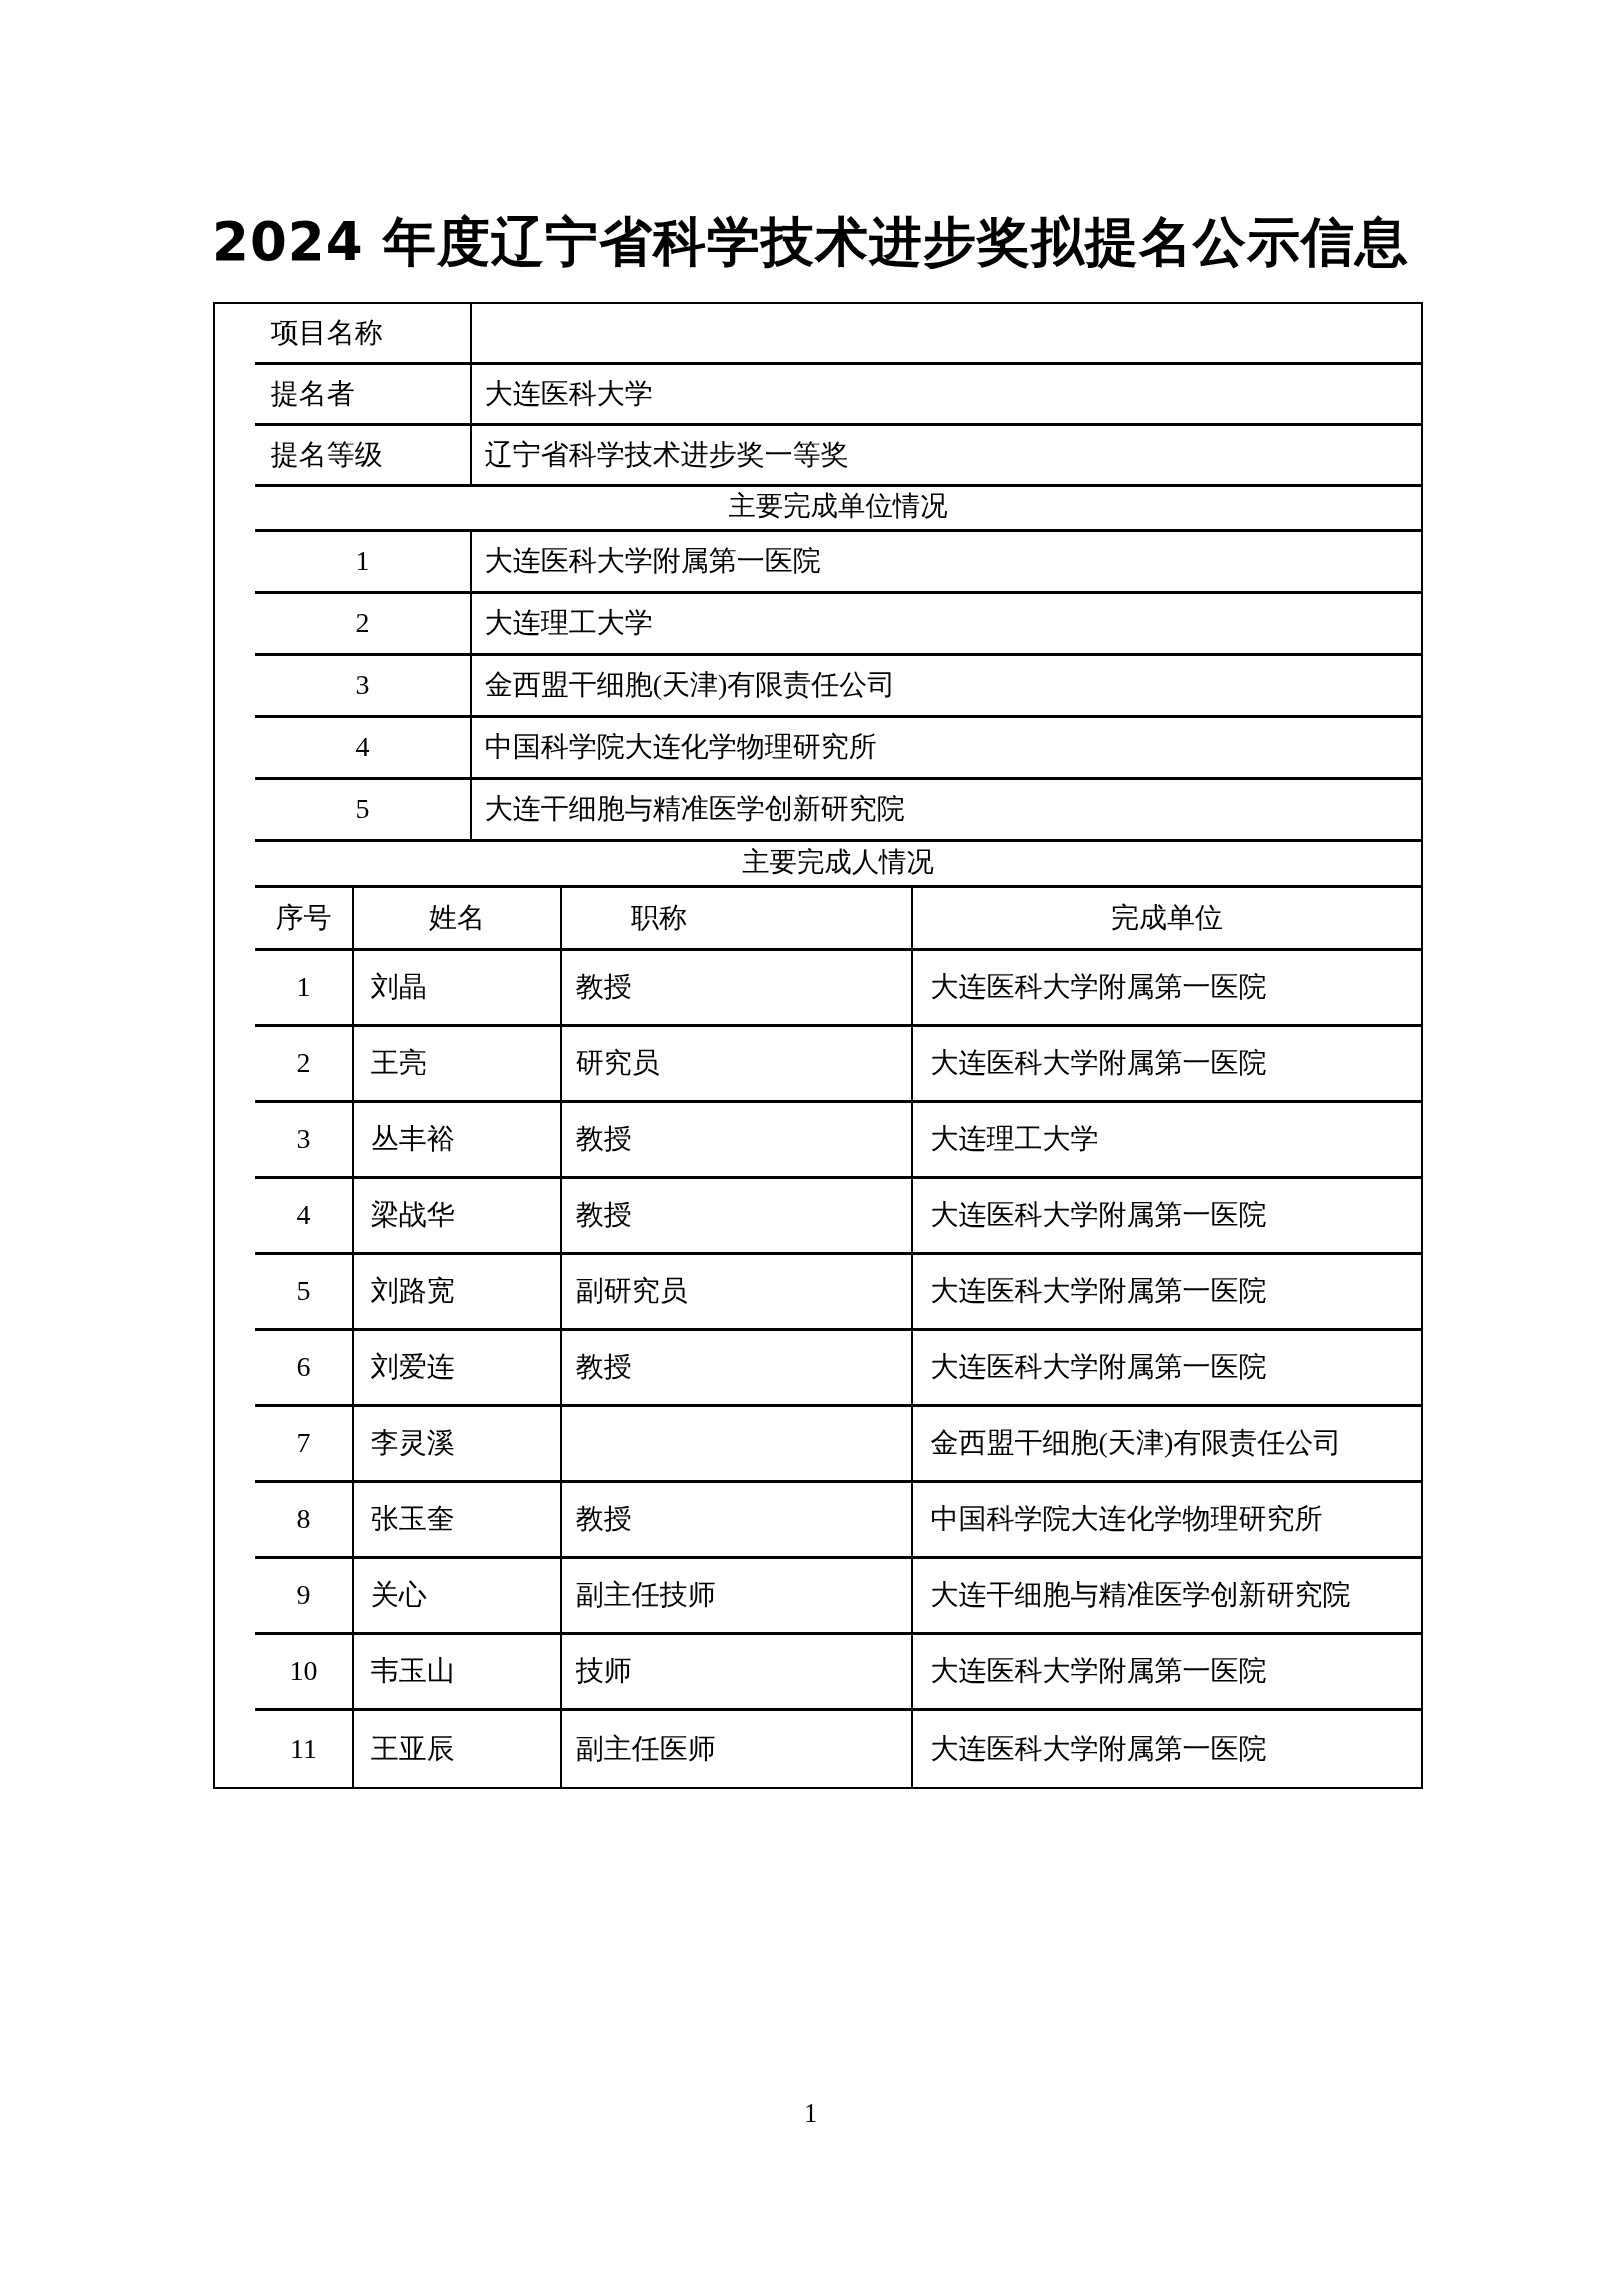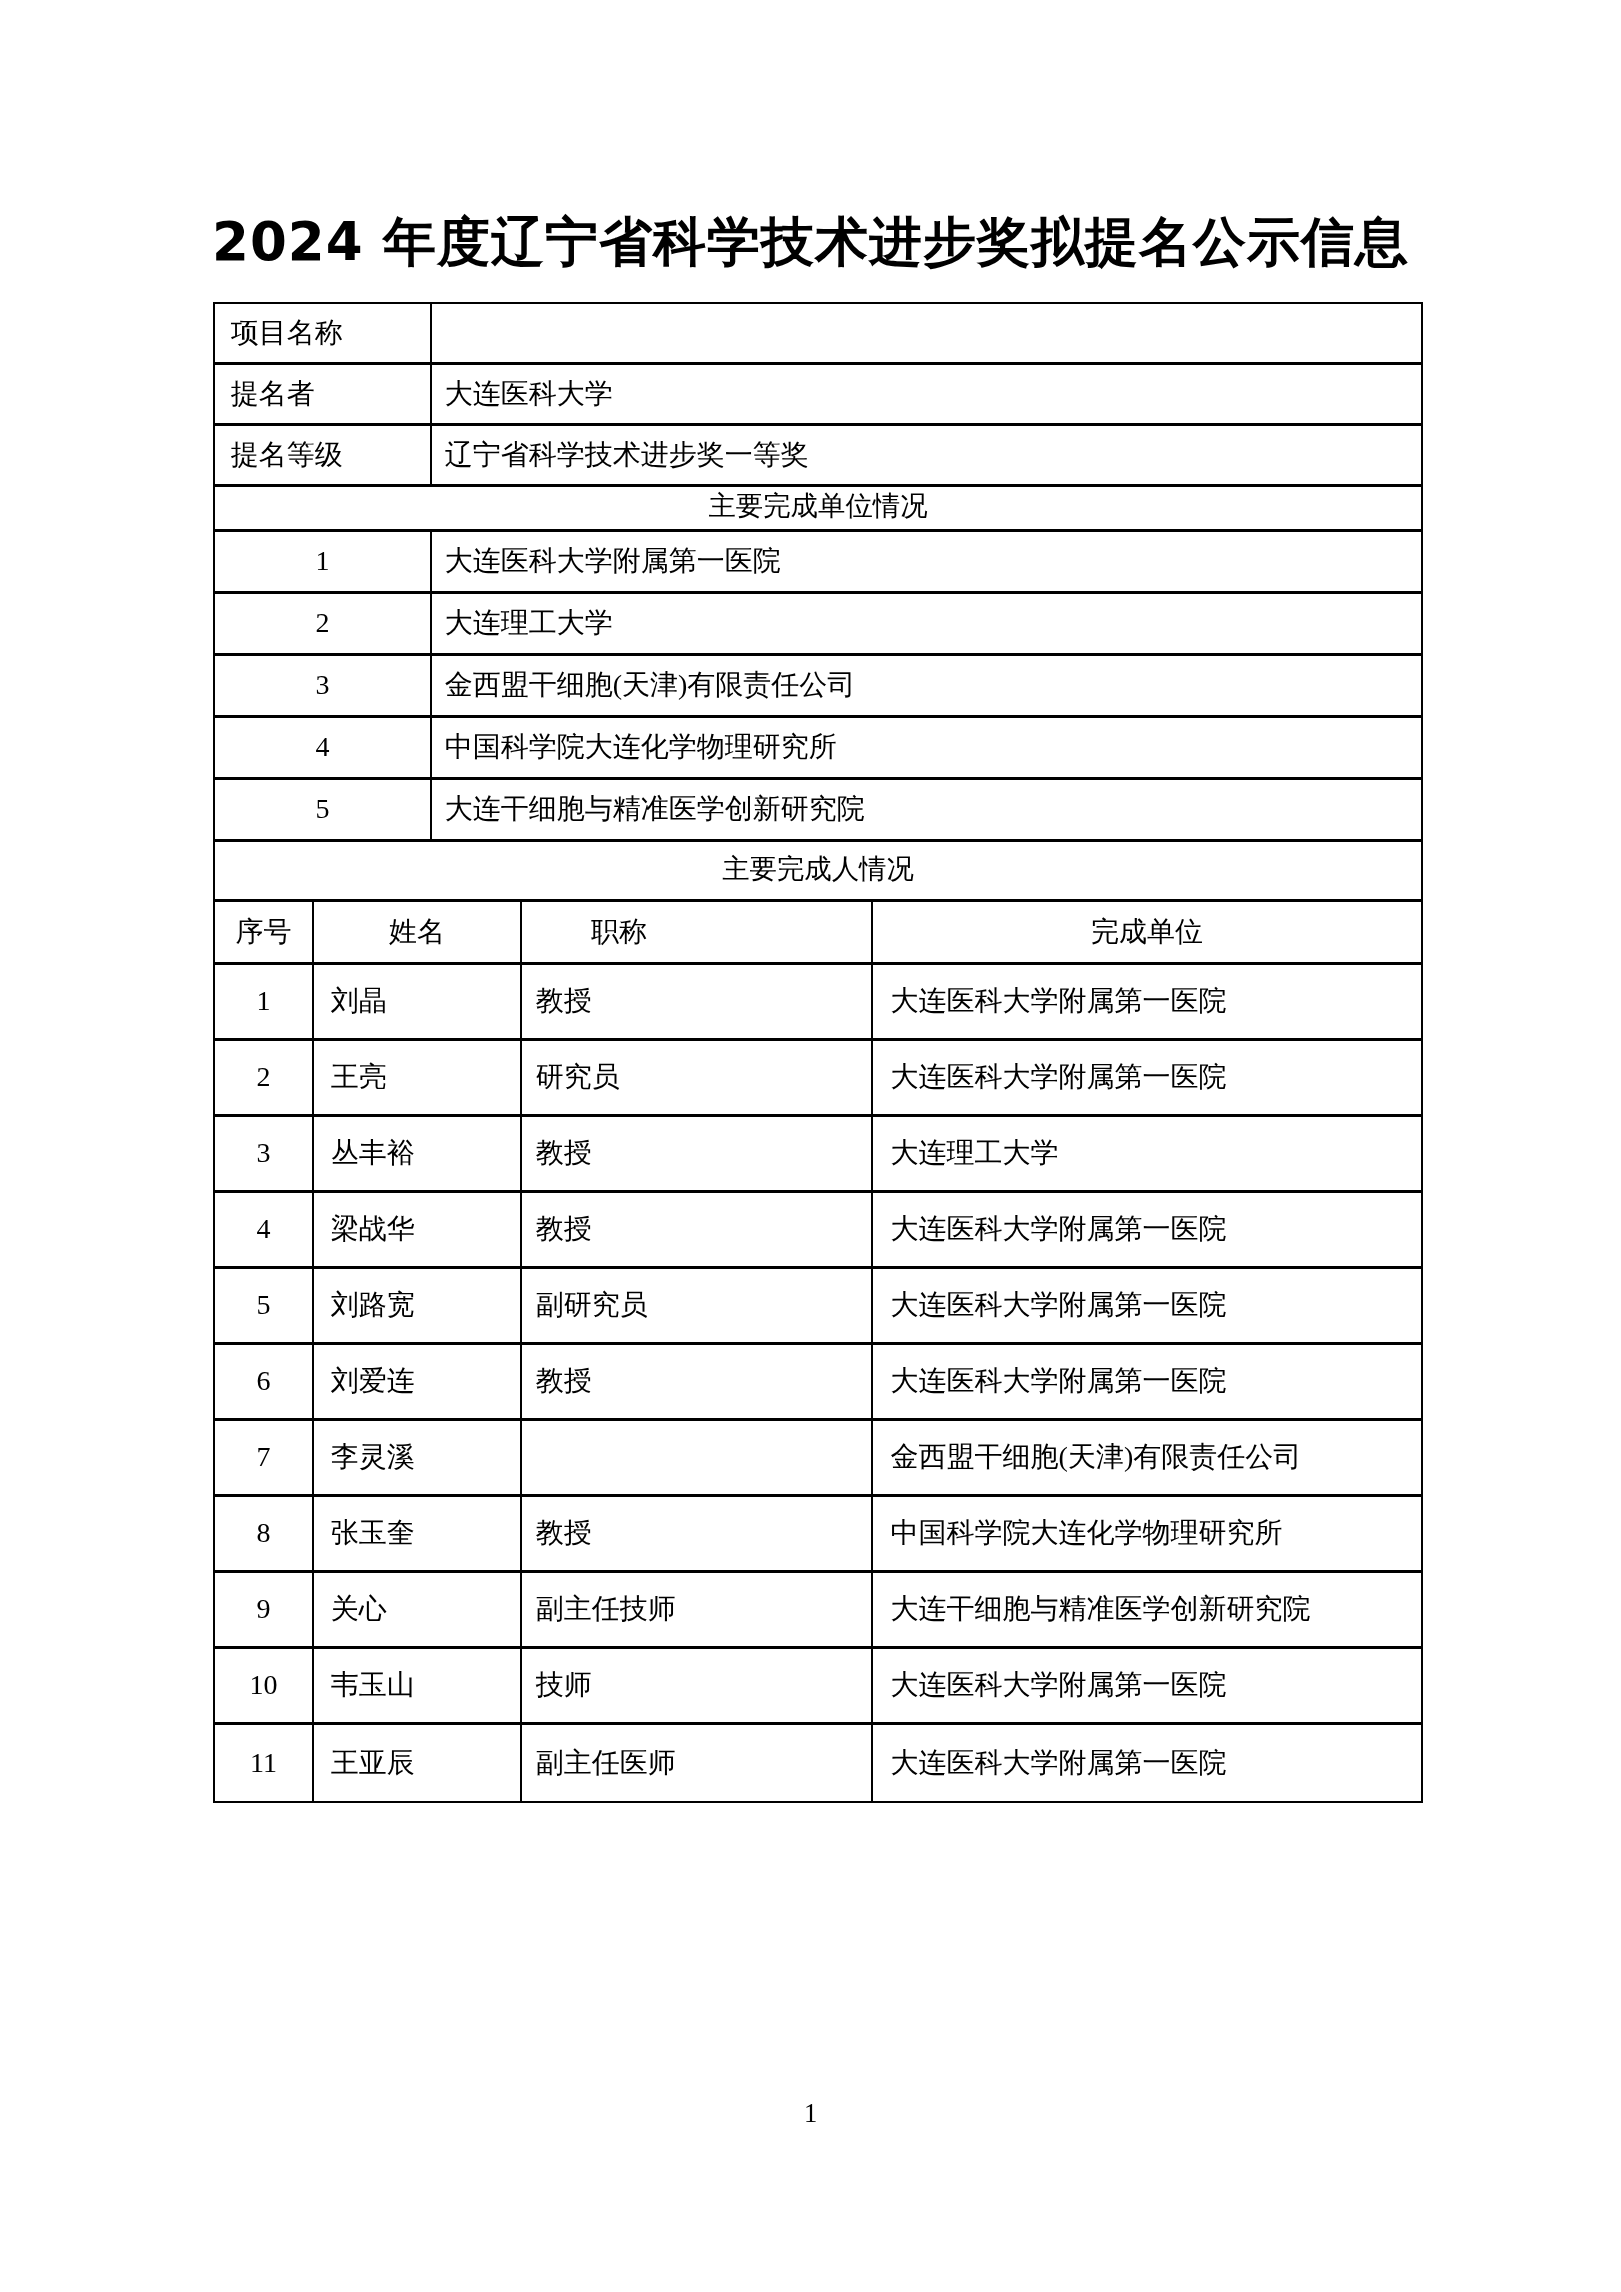--- a/index.html
+++ b/index.html
@@ -27,38 +27,39 @@
     position: absolute;
     left: 213px; top: 302px;
     width: 1210px;
     border: 2.9px solid #000000;
     background: #ffffff;
   }
   .trow {
     display: flex;
     align-items: stretch;
     border-bottom: 3.9px solid #000000;
+    margin-left: 40px;
   }
   .trow:last-child { border-bottom: none; }
   .cell {
     display: flex;
     align-items: center;
     font-size: 28px;
     line-height: 1.15;
     overflow: hidden;
     white-space: nowrap;
   }
   .vline { border-right: 2px solid #000000; }
   
   .row-kv { height: 61px; }
   .row-kv .kv-label { width: 217px; padding-left: 15.7px; }
   .row-kv .kv-value { flex: 1; padding-left: 12.7px; }
   
   .row-section { height: 45px; }
-  .row-section.tall { height: 60px; }
+  .row-section.tall { height: 46px; }
   .row-section .section-cell {
     flex: 1;
     justify-content: center;
     font-size: 27.4px;
     font-family: Liberation Mono, monospace;
   }
   
   .row-unit { height: 62px; }
   .row-unit .unit-no { width: 217px; justify-content: center; }
   .row-unit .unit-name { flex: 1; padding-left: 12.7px; }

